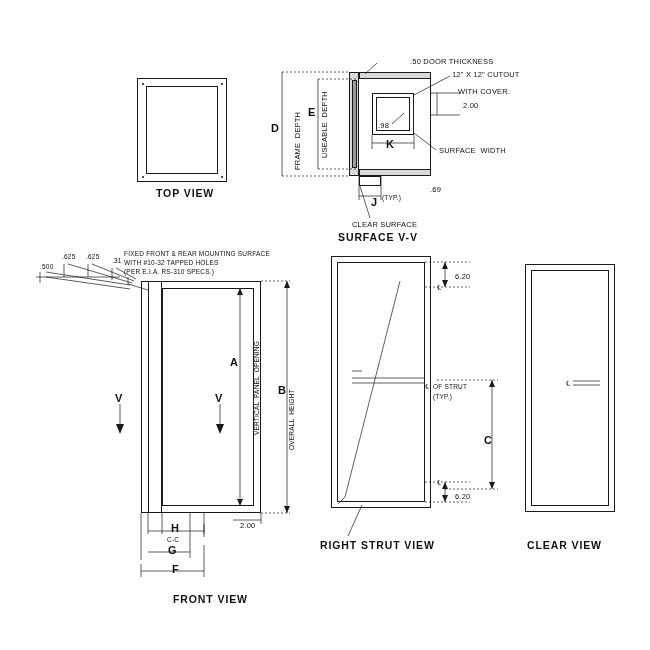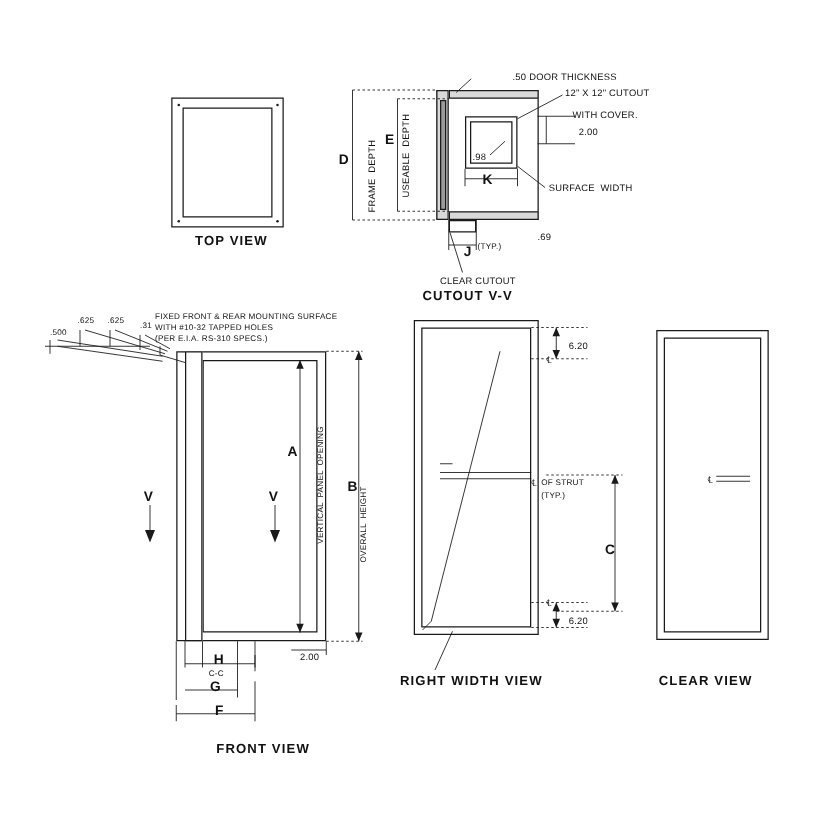--- a/index.html
+++ b/index.html
@@ -96,22 +96,22 @@
   <div class="lbl" style="left:378px; top:121px;">.98</div>
   <div class="lbl" style="left:439px; top:146px;">SURFACE  WIDTH</div>
   <div class="lbl vert" style="left:293px; top:170px;">FRAME  DEPTH</div>
   <div class="lbl vert" style="left:320px; top:158px;">USEABLE  DEPTH</div>
   <div class="lbl dimletter" style="left:271px; top:124px;">D</div>
   <div class="lbl dimletter" style="left:308px; top:108px;">E</div>
   <div class="lbl dimletter" style="left:386px; top:140px;">K</div>
   <div class="lbl dimletter" style="left:371px; top:198px;">J</div>
   <div class="lbl" style="left:383px; top:185px;margin-left:47px;">.69</div>
   <div class="lbl tiny" style="left:382px; top:194px;">(TYP.)</div>
-  <div class="lbl" style="left:352px; top:220px;">CLEAR CUTOUT</div>
-  <div class="lbl big" style="left:338px; top:233px;">CUTOUT V-V</div>
+  <div class="lbl" style="left:352px; top:220px;">CLEAR SURFACE</div>
+  <div class="lbl big" style="left:338px; top:233px;">SURFACE V-V</div>
 
   <div class="box fill-white" style="left:141px; top:281px; width:120px; height:232px;"></div>
   <div class="box fill-white" style="left:148px; top:281px; width:14px; height:232px;"></div>
   <div class="box fill-white" style="left:162px; top:288px; width:92px; height:218px;"></div>
 
   <div class="lbl tiny" style="left:124px; top:250px;">FIXED FRONT &amp; REAR MOUNTING SURFACE</div>
   <div class="lbl tiny" style="left:124px; top:259px;">WITH #10-32 TAPPED HOLES</div>
   <div class="lbl tiny" style="left:124px; top:268px;">(PER E.I.A. RS-310 SPECS.)</div>
 
   <div class="lbl tiny" style="left:40px; top:263px;">.500</div>
@@ -137,21 +137,21 @@
   <div class="box fill-white" style="left:331px; top:256px; width:100px; height:252px;"></div>
   <div class="box fill-white" style="left:337px; top:262px; width:88px; height:240px;"></div>
   <div class="lbl" style="left:455px; top:272px;">6.20</div>
   <div class="lbl" style="left:455px; top:492px;">6.20</div>
   <div class="lbl" style="left:437px; top:283px;">℄</div>
   <div class="lbl" style="left:437px; top:478px;">℄</div>
   <div class="lbl" style="left:425px; top:382px;">℄</div>
   <div class="lbl tiny" style="left:433px; top:383px;">OF STRUT</div>
   <div class="lbl tiny" style="left:433px; top:393px;">(TYP.)</div>
   <div class="lbl dimletter" style="left:484px; top:436px;">C</div>
-  <div class="lbl big" style="left:320px; top:541px;">RIGHT WIDTH VIEW</div>
+  <div class="lbl big" style="left:320px; top:541px;">RIGHT STRUT VIEW</div>
 
   <div class="box fill-white" style="left:525px; top:264px; width:90px; height:248px;"></div>
   <div class="box fill-white" style="left:531px; top:270px; width:78px; height:236px;"></div>
   <div class="lbl" style="left:566px; top:379px;">℄</div>
   <div class="lbl big" style="left:527px; top:541px;">CLEAR VIEW</div>
 
   <svg class="ov" viewBox="0 0 650 650">
     <g stroke="#1a1a1a" stroke-width="0.7" fill="none">
 
       <line x1="377" y1="63" x2="365" y2="74"></line>

